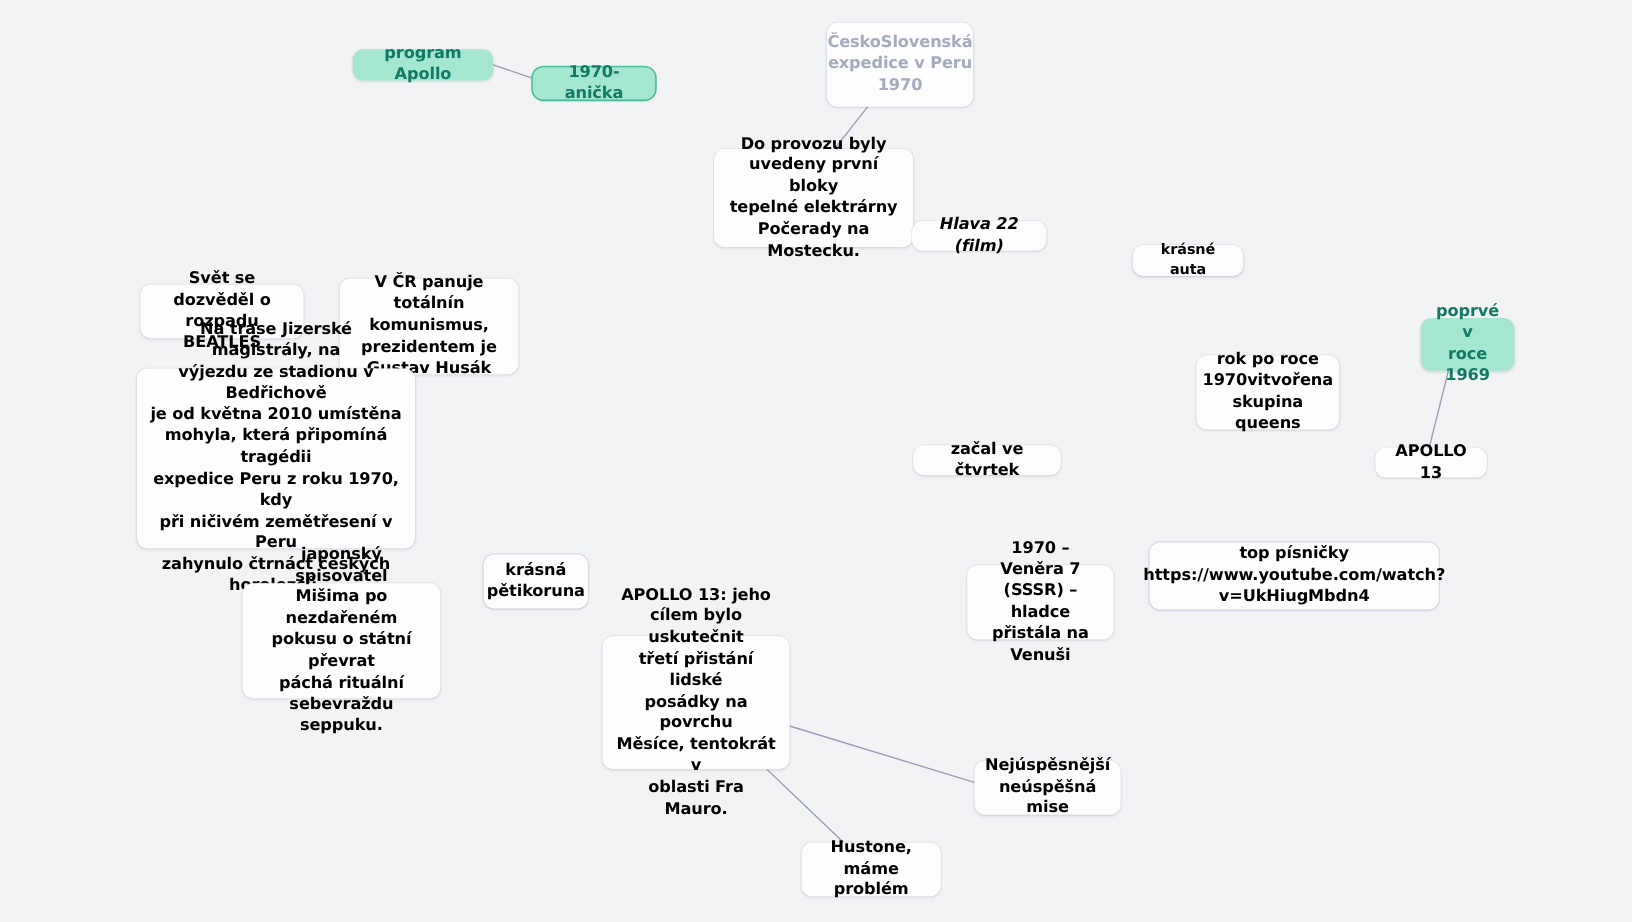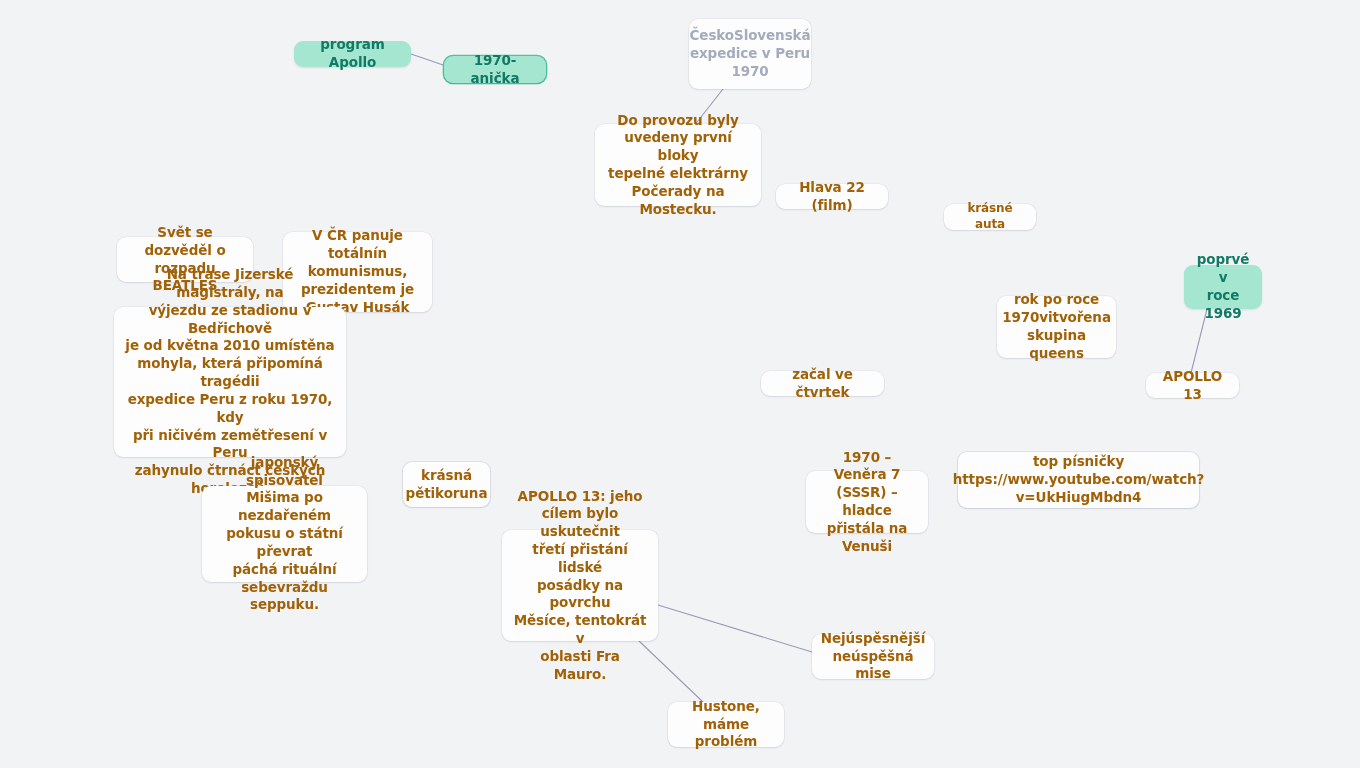--- a/index.html
+++ b/index.html
@@ -42,21 +42,21 @@
     letter-spacing: -0.1px;
     padding: 7px 11px;
     display: flex;
     align-items: center;
     justify-content: center;
     white-space: pre-line;
     word-break: normal;
   }
   .node.plain {
     background: #fdfdfe;
-    color: #a16207;
+    color: #000000;
     box-shadow: 0 1px 2px rgba(40,50,80,0.10), 0 0 0 0.6px rgba(170,178,195,0.22);
   }
   .node.plain.bordered {
     box-shadow: 0 1px 2px rgba(40,50,80,0.10), 0 0 0 1.1px #dfe2ea;
   }
   .node.green {
     background: #a5e6d0;
     color: #117a65;
     box-shadow: 0 1px 2px rgba(40,80,70,0.13);
   }
@@ -80,21 +80,21 @@
     </svg>
 <div class="node green" style="left: 294px; top: 41px; width: 117px; height: 26px; font-size: 13.5px;">program Apollo</div>
     <div class="node green bordered" style="left: 444px; top: 56px; width: 102px; height: 27px; font-size: 13.5px;">1970-anička</div>
     <div class="node plain pale" style="left: 689px; top: 19px; width: 122px; height: 70px; font-size: 13.5px;">ČeskoSlovenská
 expedice v Peru
 1970</div>
     <div class="node plain" style="left: 595px; top: 124px; width: 166px; height: 82px; font-size: 13.5px;">Do provozu byly
 uvedeny první bloky
 tepelné elektrárny
 Počerady na Mostecku.</div>
-    <div class="node plain" style="left: 776px; top: 184px; width: 112px; height: 25px; font-size: 13.5px;">Hlava 22 (film)</div>
+    <div class="node plain" style="left: 760px; top: 184px; width: 112px; height: 25px; font-size: 13.5px; font-style: italic;">Hlava 22 (film)</div>
     <div class="node plain" style="left: 944px; top: 204px; width: 92px; height: 26px; font-size: 12px;">krásné auta</div>
     <div class="node plain" style="left: 283px; top: 188px; width: 149px; height: 80px; font-size: 13.5px; margin-top: 44px;">V ČR panuje totálnín
 komunismus,
 prezidentem je
 Gustav Husák</div>
     <div class="node plain" style="left: 117px; top: 237px; width: 136px; height: 45px; font-size: 13.5px;">Svět se dozvěděl o
 rozpadu BEATLES</div>
     <div class="node green" style="left: 1168px; top: 265px; width: 78px; height: 44px; font-size: 13.5px; margin-left: 16px;">poprvé v
 roce 1969</div>
     <div class="node plain" style="left: 997px; top: 296px; width: 119px; height: 62px; font-size: 13.5px;">rok po roce

